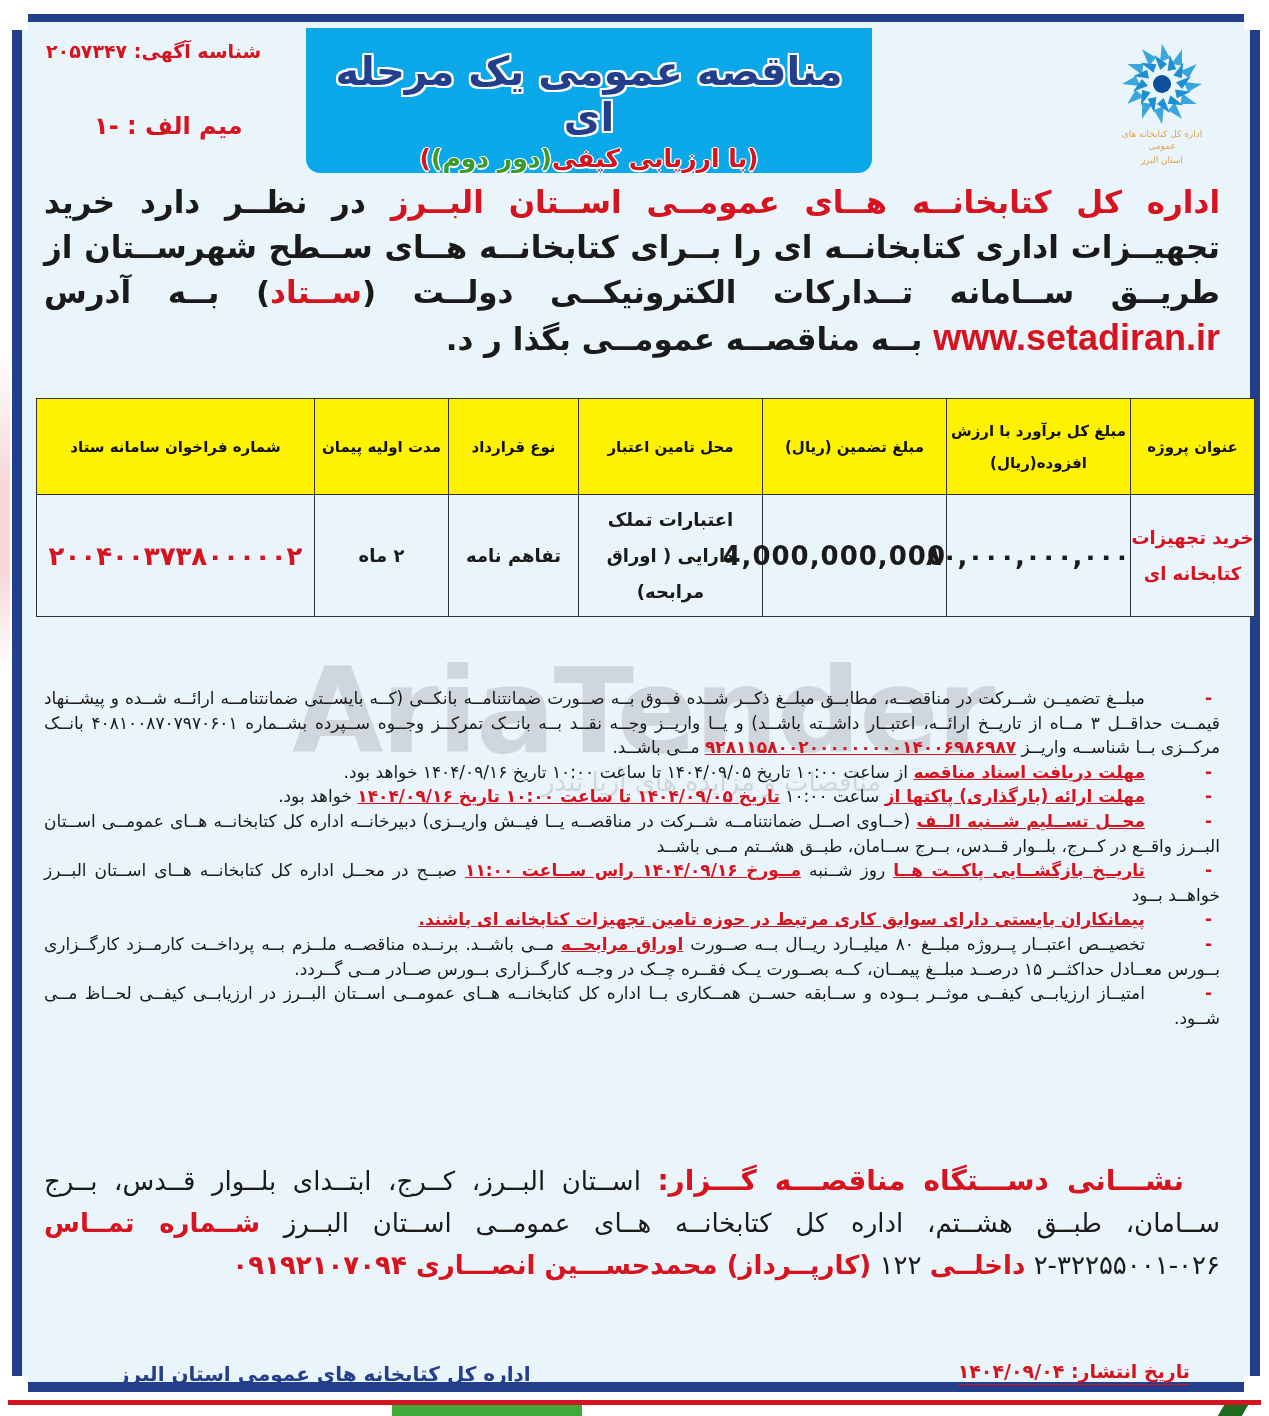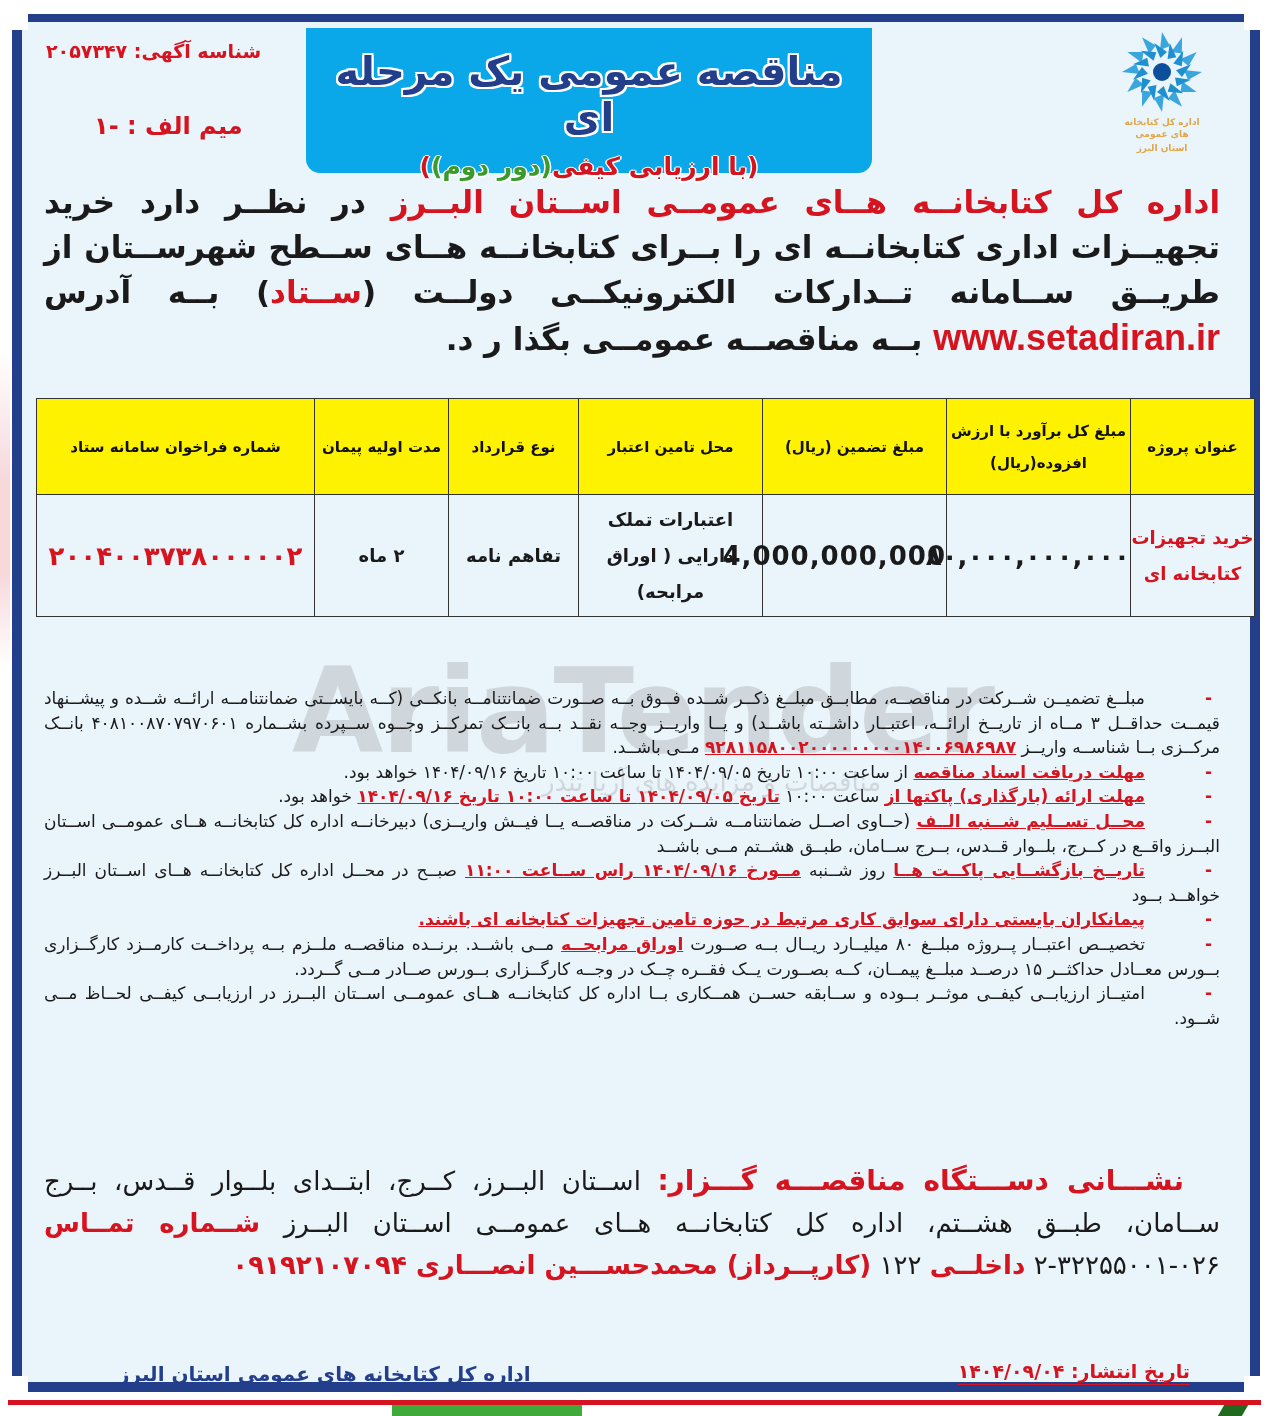--- a/index.html
+++ b/index.html
@@ -23,29 +23,29 @@
     position: absolute; left: 284px; top: 6px; width: 566px; height: 145px;
     background: #0aa8e9; border-radius: 0 0 14px 14px;
     text-align: center;
   }
   .banner-title {
     font-family: "DejaVu Sans", sans-serif; font-weight: bold; font-size: 40px;
     color: #233e8b; margin-top: 20px; letter-spacing: 1px;
     text-shadow: 2px 0 #fff, -2px 0 #fff, 0 2px #fff, 0 -2px #fff, 2px 2px #fff, -2px -2px #fff, 2px -2px #fff, -2px 2px #fff;
   }
   .banner-sub {
-    font-weight: bold; font-size: 25px; margin-top: 12px; color: #d6141f;
+    font-weight: bold; font-size: 25px; margin-top: 4px; color: #d6141f;
     text-shadow: 1.5px 0 #fff, -1.5px 0 #fff, 0 1.5px #fff, 0 -1.5px #fff;
   }
   .banner-sub .green { color: #3a9a2b; }
 
   .ad-id { position: absolute; left: 24px; top: 18px; font-weight: bold; font-size: 19px; color: #d6141f; direction: rtl; }
   .mim-alef { position: absolute; left: 72px; top: 90px; font-weight: bold; font-size: 24px; color: #d6141f; }
 
-  .logo { position: absolute; right: 40px; top: 8px; width: 96px; height: 130px; text-align: center; font-weight: bold; }
+  .logo { position: absolute; right: 40px; top: 20px; width: 96px; height: 130px; text-align: center; }
   .logo svg { display: block; margin: 0 auto; }
   .logo-caption { font-size: 9px; color: #e1a54a; line-height: 12px; margin-top: 2px; }
 
   .intro {
     position: absolute; right: 30px; left: 22px; top: 158px;
     font-weight: bold; font-size: 31px; line-height: 45px; text-align: justify; text-align-last: right;
     color: #1a1a1a;
   }
   .red { color: #d6141f; }
   .intro .url { font-family: "Liberation Sans", sans-serif; font-size: 36px; direction: ltr; unicode-bidi: embed; }

